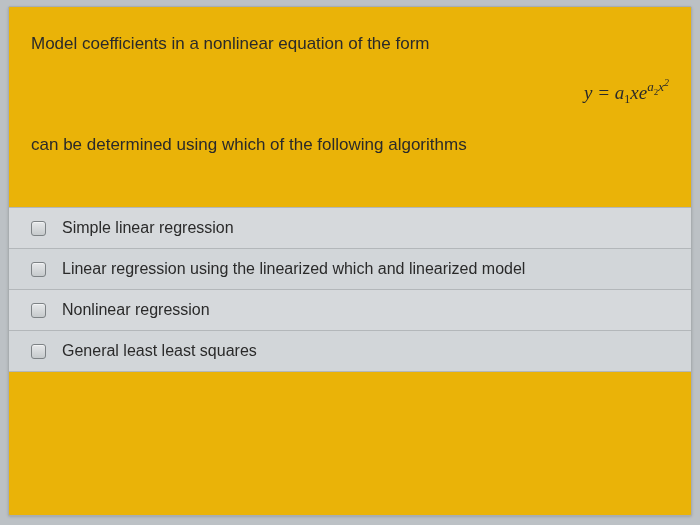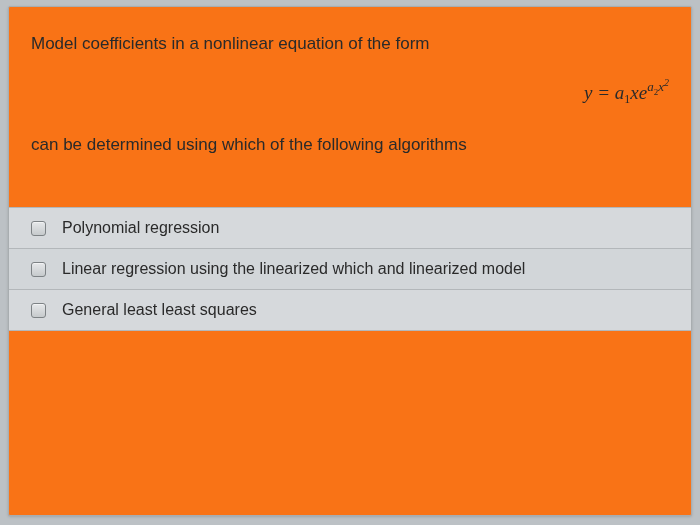--- a/index.html
+++ b/index.html
@@ -4,21 +4,21 @@
   <style>
     * { box-sizing: border-box; margin: 0; padding: 0; }
     body {
       width: 700px;
       height: 525px;
       background: #bcc1c5;
       font-family: Arial, Helvetica, sans-serif;
       overflow: hidden;
     }
     .card {
-      background: #f97316;
+      background: #eab308;
       margin: 6px 8px 0 8px;
       border: 1px solid #a8adb0;
       border-radius: 2px;
       box-shadow: 0 1px 3px rgba(0,0,0,0.15);
       height: 510px;
     }
     .question {
       padding: 24px 22px 10px 22px;
       color: #2a2a2a;
       font-size: 17px;
@@ -69,24 +69,28 @@
   <div class="question">
     <div class="prompt-line1">Model coefficients in a nonlinear equation of the form</div>
     <div class="equation">
       <span class="base">y</span><span> = </span><span class="base">a</span><span class="sub">1</span><span class="base">x</span><span class="base">e</span><span class="sup-wrap"><span>a</span><span class="sub" style="font-size:9px">2</span><span>x</span><span class="sup2">2</span></span>
     </div>
     <div class="prompt-line2">can be determined using which of the following algorithms</div>
   </div>
   <div class="options">
     <div class="option">
       <div class="checkbox"></div>
-      <div class="option-label">Polynomial regression</div>
+      <div class="option-label">Simple linear regression</div>
     </div>
     <div class="option">
       <div class="checkbox"></div>
       <div class="option-label">Linear regression using the linearized which and linearized model</div>
+    </div>
+    <div class="option">
+      <div class="checkbox"></div>
+      <div class="option-label">Nonlinear regression</div>
     </div>
     <div class="option">
       <div class="checkbox"></div>
       <div class="option-label">General least least squares</div>
     </div>
   </div>
 </div>
 
 </body></html>

